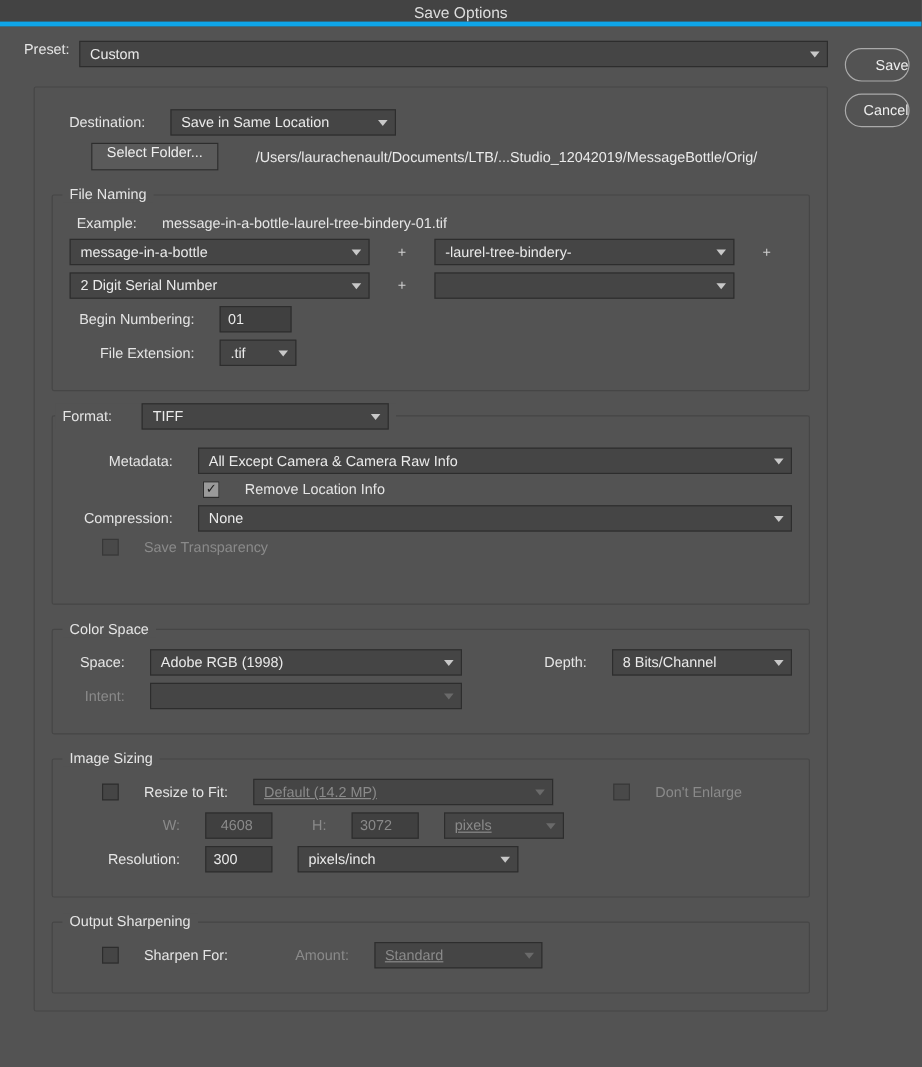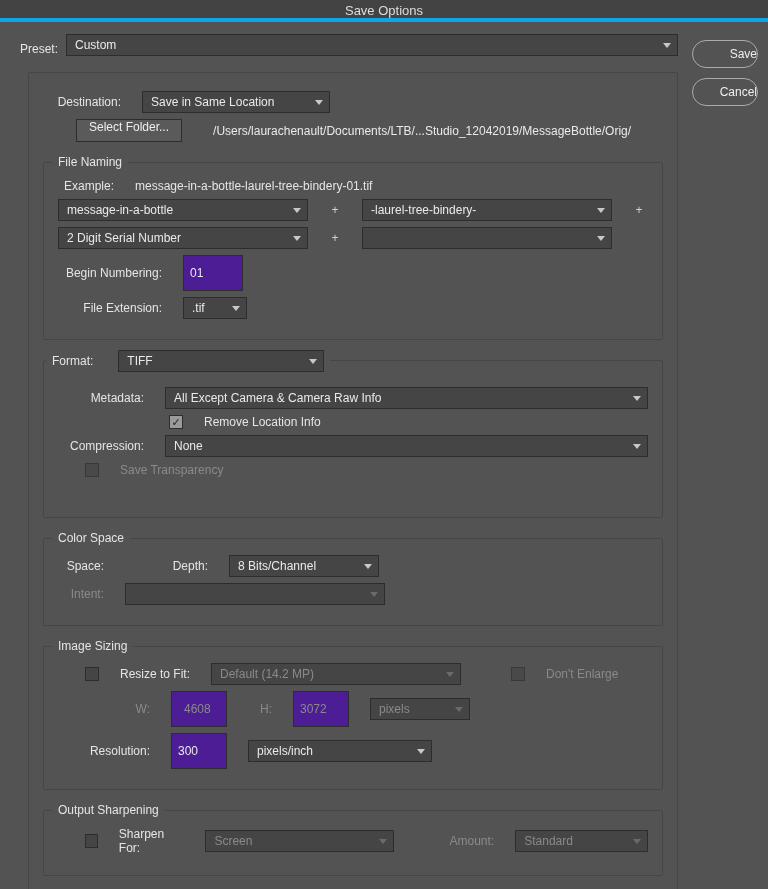--- a/index.html
+++ b/index.html
@@ -7,25 +7,25 @@
 .titlebar { background: #434343; height: 22px; line-height: 22px; text-align: center; color: #ddd; font-size: 13px; border-bottom: 4px solid #0ea5e9; }
 .content { display: flex; padding: 12px 10px 10px 10px; gap: 14px; }
 .main { flex: 1; }
 .side { width: 110px; padding-top: 6px; display: flex; flex-direction: column; gap: 10px; }
 
 .row { display: flex; align-items: center; gap: 21px; margin-bottom: 6px; }
 .label { text-align: right; color: #e5e5e5; }
 .label.dim { color: #8a8a8a; }
 
 .select { background: #454545; border: 1px solid #2d2d2d; color: #eaeaea; height: 22px; line-height: 20px; padding: 0 18px 0 8px; position: relative; font-size: 12px; }
-.select.disabled { color: #8a8a8a; }
+.select.disabled { color: #8a8a8a; text-decoration: underline; }
 .select::after { content: ""; position: absolute; right: 6px; top: 8px; border-left: 4px solid transparent; border-right: 4px solid transparent; border-top: 5px solid #c8c8c8; }
 .select.disabled::after { border-top-color: #6a6a6a; }
 
-.input { background: #4c1d95; border: 1px solid #2d2d2d; color: #eaeaea; height: 36px; padding: 0 6px; font-size: 12px; }
+.input { background: #404040; border: 1px solid #2d2d2d; color: #eaeaea; height: 22px; padding: 0 6px; font-size: 12px; }
 .input.disabled { color: #8a8a8a; }
 
 .button { background: #5a5a5a; border: 1px solid #2d2d2d; color: #eee; height: 23px; padding: 0 12px; font-size: 12px; cursor: pointer; }
 
 .pill { border: 1px solid #aaa; border-radius: 18px; height: 28px; line-height: 26px; text-align: right; color: #eee; cursor: pointer; background: transparent; }
 .pill.save { font-weight: 500; }
 
 .panel { border: 1px solid #464646; border-radius: 2px; padding: 18px 14px 14px 14px; margin: 16px 0 0 18px; position: relative; }
 
 .fieldset { border: 1px solid #464646; border-radius: 2px; padding: 16px 14px 14px 14px; margin-top: 20px; position: relative; }
@@ -33,21 +33,21 @@
 
 .checkbox { width: 14px; height: 14px; border: 1px solid #2d2d2d; background: #454545; display: inline-flex; align-items: center; justify-content: center; }
 .checkbox.checked { background: #9a9a9a; }
 .checkbox.checked::after { content: "✓"; color: #222; font-size: 11px; line-height: 1; }
 .checkbox.disabled { opacity: .7; }
 
 .plus { color: #cfcfcf; width: 12px; text-align: center; }
 
 .path { color: #eaeaea; font-size: 12px; margin-left: 10px; }
 
-.preset-row { display: flex; align-items: flex-end; gap: 8px; }
+.preset-row { display: flex; align-items: flex-start; gap: 8px; }
 </style>
 </head>
 <body>
 
 <div class="titlebar">Save Options</div>
 
 <div class="content">
   <div class="main">
 
     <div class="preset-row">
@@ -117,20 +117,21 @@
           <div class="checkbox disabled"></div>
           <div class="label dim" style="text-align:left">Save Transparency</div>
         </div>
         <div style="height:20px"></div>
       </div>
 
       <div class="fieldset">
         <div class="legend">Color Space</div>
         <div class="row">
           <div class="label" style="width:46px">Space:</div>
+          <div class="select" style="width:260px">Adobe RGB (1998)</div>
           <div style="width:20px"></div>
           <div class="label" style="width:42px">Depth:</div>
           <div class="select" style="width:150px">8 Bits/Channel</div>
         </div>
         <div class="row">
           <div class="label dim" style="width:46px">Intent:</div>
           <div class="select disabled" style="width:260px"></div>
         </div>
       </div>
 
@@ -158,21 +159,20 @@
           <div class="select" style="width:184px">pixels/inch</div>
         </div>
       </div>
 
       <div class="fieldset">
         <div class="legend">Output Sharpening</div>
         <div class="row">
           <div style="width:6px"></div>
           <div class="checkbox"></div>
           <div class="label" style="text-align:left">Sharpen For:</div>
-          <div class="select disabled" style="width:200px">Screen</div>
           <div style="width:14px"></div>
           <div class="label dim">Amount:</div>
           <div class="select disabled" style="width:140px">Standard</div>
         </div>
       </div>
 
     </div>
   </div>
 
   <div class="side">

